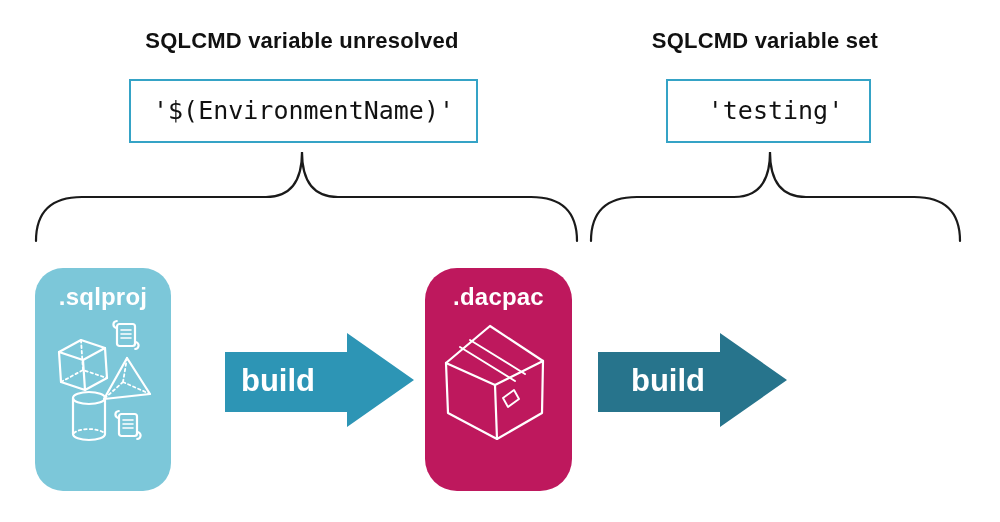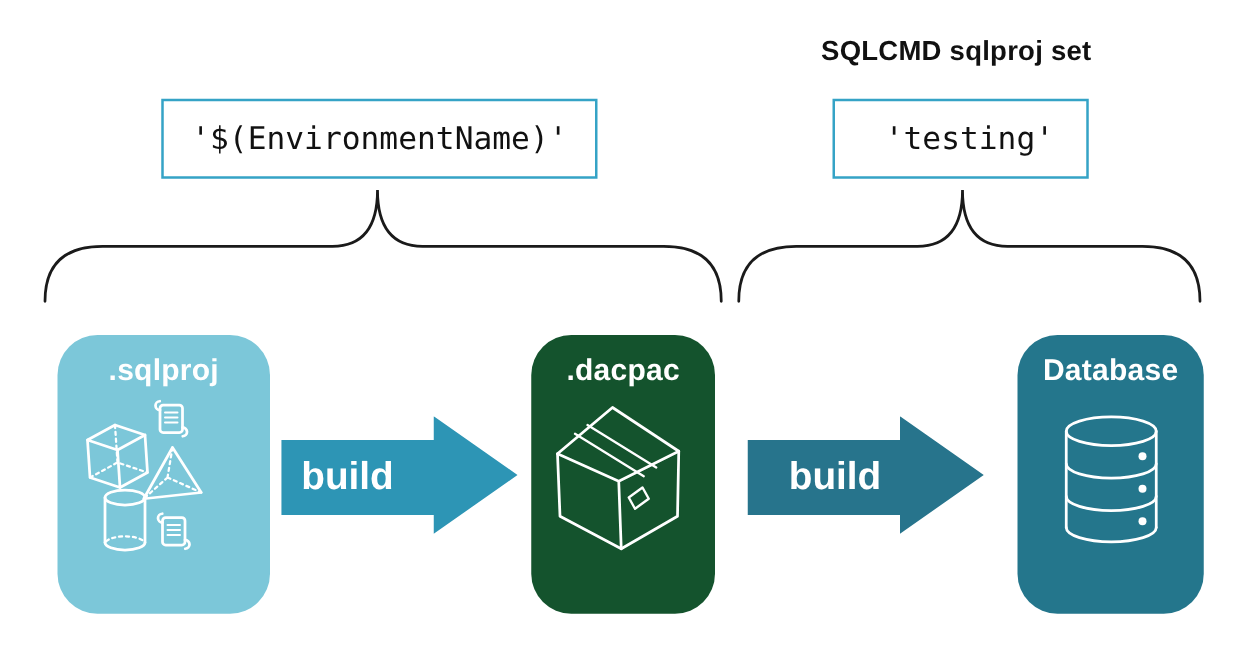--- a/index.html
+++ b/index.html
@@ -45,21 +45,21 @@
   }
   .braces { position: absolute; left: 0; top: 0; }
   .braces path { fill: none; stroke-width: 2.2; stroke-linecap: round; }
   .card {
     position: absolute;
     top: 268px;
     height: 223px;
     border-radius: 32px;
     text-align: center;
   }
-  .card-sqlproj  { left: 46px;  width: 170px; }
+  .card-sqlproj  { left: 35px;  width: 136px; border-radius: 28px; }
   .card-dacpac   { left: 425px; width: 147px; }
   .card-database { left: 814px; width: 149px; }
   .card-label {
     margin-top: 15px;
     font-size: 24px;
     font-weight: 700;
     color: #ffffff;
     letter-spacing: 0.2px;
   }
   .card svg.icon-art { position: absolute; }
@@ -79,21 +79,22 @@
     font-size: 31px;
     font-weight: 700;
     color: #ffffff;
   }
 </style>
 </head>
 <body>
 
 <div class="canvas">
 
-  <div class="heading heading-right">SQLCMD sqlproj set</div>
+  <div class="heading heading-left">SQLCMD variable unresolved</div>
+  <div class="heading heading-right">SQLCMD variable set</div>
 
   <div class="codebox codebox-left" style="border-color: rgb(53, 163, 198);">
     <span class="code">'$(EnvironmentName)'</span>
   </div>
   <div class="codebox codebox-right" style="border-color: rgb(53, 163, 198); padding-left: 14px;">
     <span class="code">'testing'</span>
   </div>
 
   <svg class="braces" width="1000" height="522" viewBox="0 0 1000 522">
     <path d="M 36,241 Q 36,197 82,197 L 266,197 Q 302,197 302,152 Q 302,197 338,197 L 531,197 Q 577,197 577,241" stroke="#1A1A1A"></path>
@@ -139,44 +140,31 @@
     </svg>
   </div>
 
   <div class="arrow-wrap arrow-build">
     <svg width="190" height="95" viewBox="0 0 190 95">
       <polygon points="0,19 122,19 122,0 189,47 122,94 122,79 0,79" fill="#2D95B5"></polygon>
     </svg>
     <span class="arrow-label">build</span>
   </div>
 
-  <div class="card card-dacpac" style="background-color: #14532d;">
+  <div class="card card-dacpac" style="background-color: #be185d;">
     <div class="card-label">.dacpac</div>
     <svg class="icon-art" style="left:12px; top:52px;" width="120" height="128" viewBox="0 0 120 128">
       <path class="icon-stroke" d="M53,6 L106,41 L105,93 L60,119 L11,93 L9,43 Z"></path>
       <path class="icon-stroke" d="M9,43 L58,65 M106,41 L58,65 M58,65 L60,119"></path>
       <path class="icon-stroke" style="stroke-width:1.9" d="M33,20 L88,54 M23,27 L78,61"></path>
       <path class="icon-stroke" style="stroke-width:1.9" d="M66,78 L77,70 L82,79 L71,87 Z"></path>
     </svg>
   </div>
 
   <div class="arrow-wrap arrow-deploy">
     <svg width="190" height="95" viewBox="0 0 190 95">
       <polygon points="0,19 122,19 122,0 189,47 122,94 122,79 0,79" fill="#27748C"></polygon>
     </svg>
     <span class="arrow-label">build</span>
   </div>
 
-  <div class="card card-database" style="background-color: rgb(36, 118, 140);">
-    <div class="card-label">Database</div>
-    <svg class="icon-art" style="left:30px; top:58px;" width="90" height="112" viewBox="0 0 90 112">
-      <ellipse class="icon-stroke" cx="45" cy="19" rx="36" ry="11.5"></ellipse>
-      <path class="icon-stroke" d="M9,19 V96 M81,19 V96"></path>
-      <path class="icon-stroke" d="M9,96 a36,11.5 0 0 0 72,0"></path>
-      <path class="icon-stroke" d="M9,45 a36,11.5 0 0 0 72,0"></path>
-      <path class="icon-stroke" d="M9,71 a36,11.5 0 0 0 72,0"></path>
-      <circle cx="70" cy="39" r="3.2" fill="#ffffff"></circle>
-      <circle cx="70" cy="65" r="3.2" fill="#ffffff"></circle>
-      <circle cx="70" cy="91" r="3.2" fill="#ffffff"></circle>
-    </svg>
-  </div>
 
 </div>
 
 </body></html>

